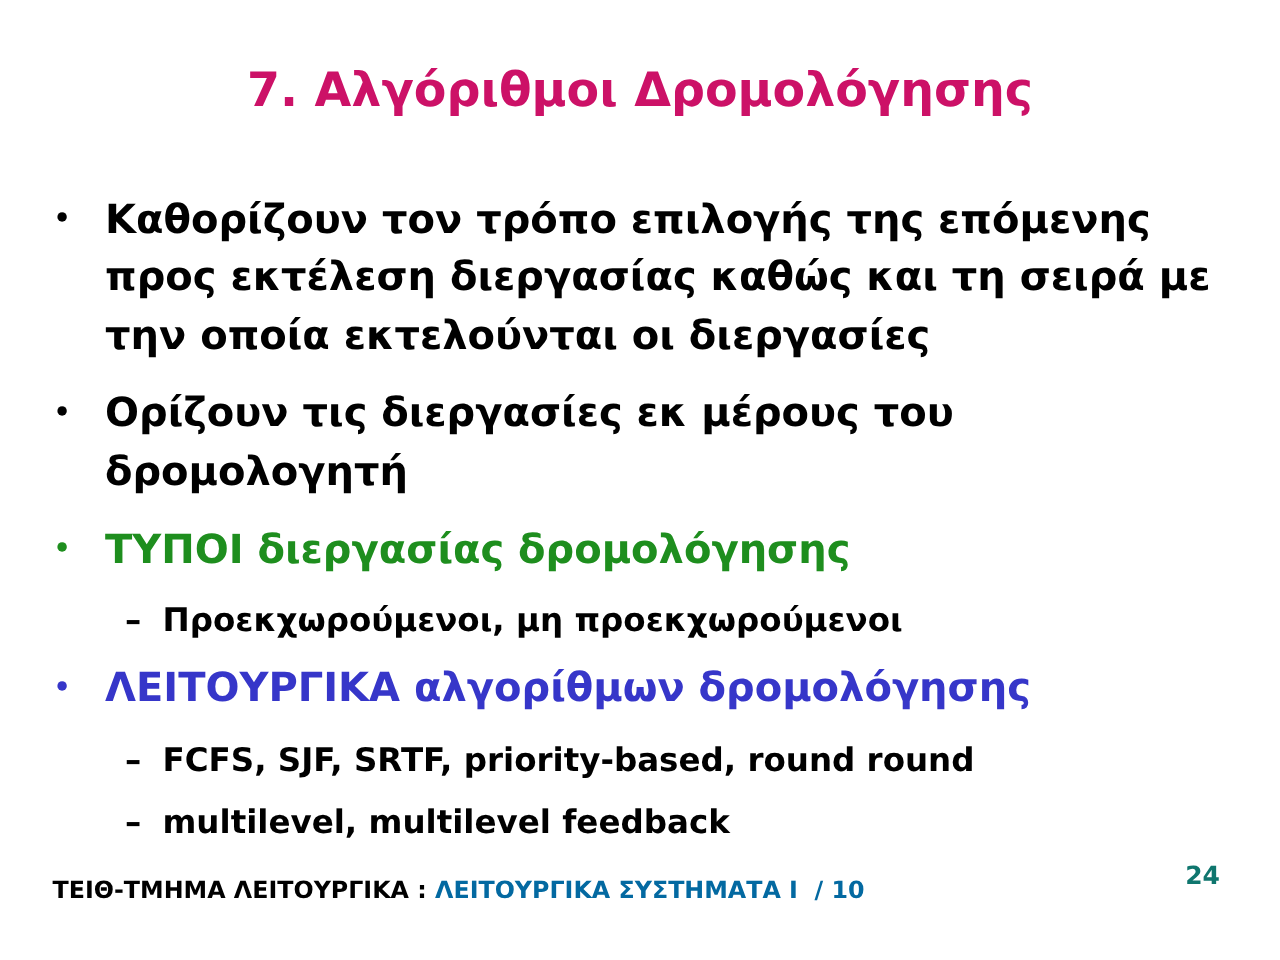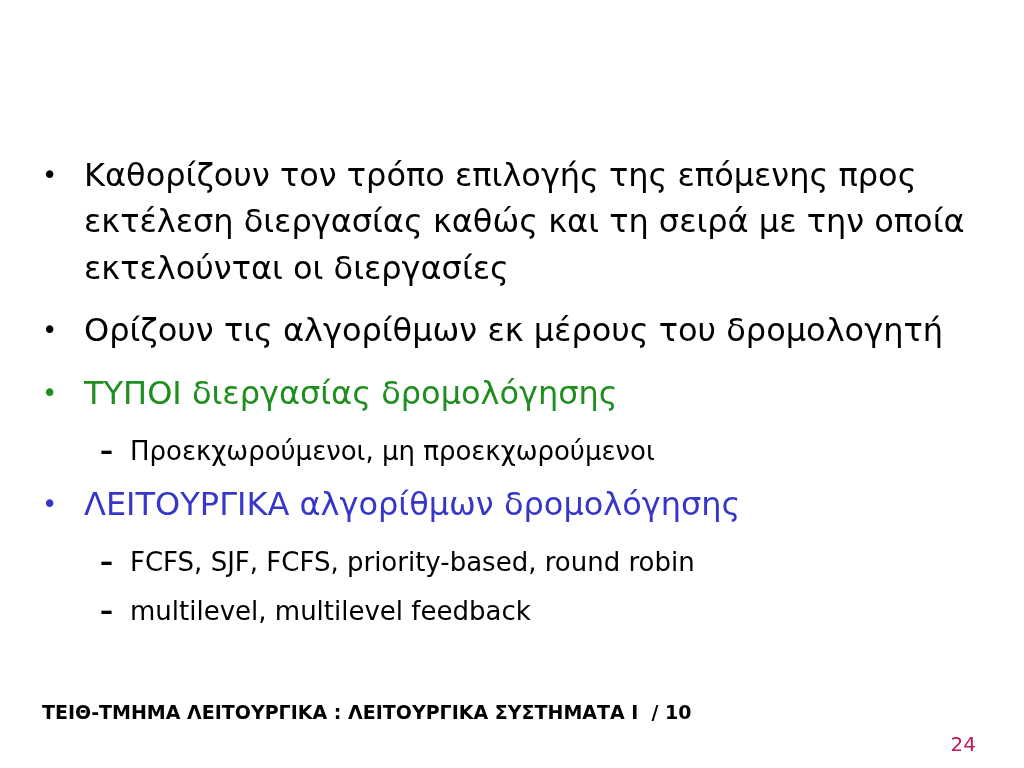--- a/index.html
+++ b/index.html
@@ -56,80 +56,82 @@
     line-height: 1.5;
     margin-left: 58px;
     margin-bottom: 10px;
   }
   .bullet-row.level2 .marker {
     flex: 0 0 30px;
     font-weight: bold;
   }
   .bullet-text {
     flex: 1 1 auto;
+    font-weight: bold;
   }
   .c-green { color: #1E8E1E; }
   .c-blue  { color: #3636C9; }
   .footer {
     position: absolute;
     top: 701px;
     left: 42px;
     font-size: 19px;
     font-weight: bold;
     white-space: pre;
     color: #000000;
   }
   .footer .footer-course {
-    color: #000000;
+    color: #0369a1;
   }
   .page-number {
     position: absolute;
-    top: 732px;
+    top: 688px;
     right: 48px;
     font-size: 20px;
-    font-weight: normal;
-    color: #be185d;
+    font-weight: bold;
+    color: #0f766e;
   }
 </style>
 </head>
 <body>
 
 <div class="slide">
 
+  <h1 class="title">7. Αλγόριθμοι Δρομολόγησης</h1>
 
   <div class="content">
 
     <div class="bullet-row level1" style="color: rgb(0, 0, 0);">
       <span class="marker">•</span>
       <span class="bullet-text">Καθορίζουν τον τρόπο επιλογής της επόμενης προς εκτέλεση διεργασίας καθώς και τη σειρά με την οποία εκτελούνται οι διεργασίες</span>
     </div>
 
     <div class="bullet-row level1" style="color: rgb(0, 0, 0);">
       <span class="marker">•</span>
-      <span class="bullet-text">Ορίζουν τις αλγορίθμων εκ μέρους του δρομολογητή</span>
+      <span class="bullet-text">Ορίζουν τις διεργασίες εκ μέρους του δρομολογητή</span>
     </div>
 
     <div class="bullet-row level1 c-green" style="color: rgb(30, 142, 30);">
       <span class="marker">•</span>
       <span class="bullet-text">ΤΥΠΟΙ διεργασίας δρομολόγησης</span>
     </div>
 
     <div class="bullet-row level2" style="color: rgb(0, 0, 0);">
       <span class="marker">–</span>
       <span class="bullet-text">Προεκχωρούμενοι, μη προεκχωρούμενοι</span>
     </div>
 
     <div class="bullet-row level1 c-blue" style="color: rgb(54, 54, 201);">
       <span class="marker">•</span>
       <span class="bullet-text">ΛΕΙΤΟΥΡΓΙΚΑ αλγορίθμων δρομολόγησης</span>
     </div>
 
     <div class="bullet-row level2" style="color: rgb(0, 0, 0);">
       <span class="marker">–</span>
-      <span class="bullet-text">FCFS, SJF, FCFS, priority-based, round robin</span>
+      <span class="bullet-text">FCFS, SJF, SRTF, priority-based, round round</span>
     </div>
 
     <div class="bullet-row level2" style="color: rgb(0, 0, 0);">
       <span class="marker">–</span>
       <span class="bullet-text">multilevel, multilevel feedback</span>
     </div>
 
   </div>
 
   <div class="footer"><span class="footer-institution">ΤΕΙΘ-ΤΜΗΜΑ ΛΕΙΤΟΥΡΓΙΚΑ : </span><span class="footer-course">ΛΕΙΤΟΥΡΓΙΚΑ ΣΥΣΤΗΜΑΤΑ Ι  / 10</span></div>

